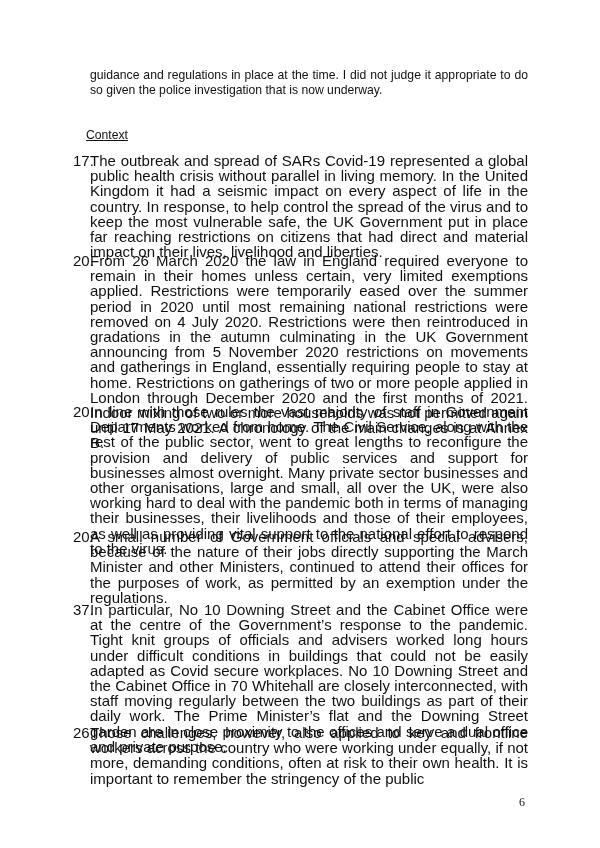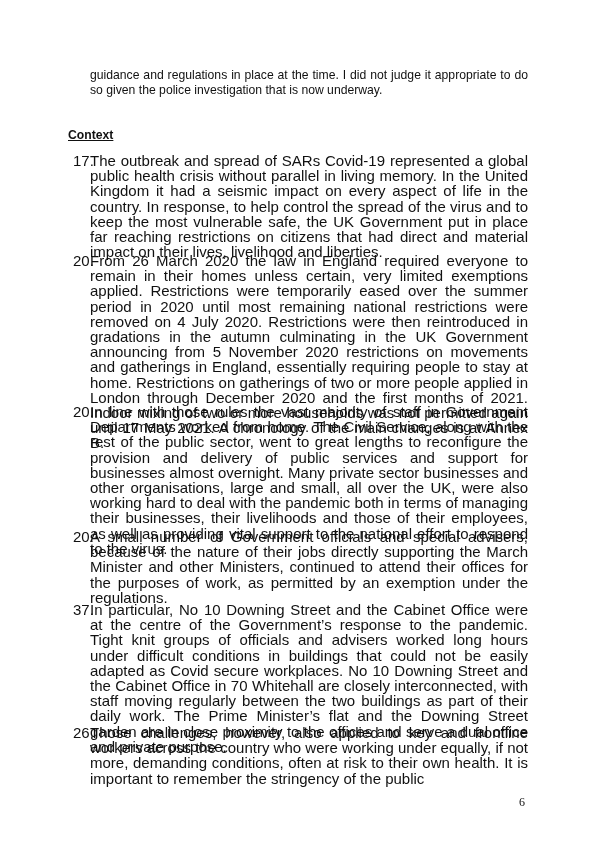--- a/index.html
+++ b/index.html
@@ -3,21 +3,21 @@
   <meta charset="utf-8">
   <style>
     html, body { margin: 0; padding: 0; background: #ffffff; }
     body { width: 600px; height: 848px; position: relative; overflow: hidden;
            font-family: "Liberation Sans", sans-serif; color: #111111; }
     .page { position: absolute; left: 0; top: 0; width: 600px; height: 848px; background: #fff; border-radius: 7px; }
     .para { position: absolute; left: 90px; width: 438px; font-size: 15px; line-height: 15.2px;
             text-align: justify; margin: 0; }
     .num { position: absolute; left: -17px; top: 0; }
     .cont { position: absolute; left: 90px; top: 68px; width: 438px; font-size: 12.2px; line-height: 15.2px; text-align: justify; margin: 0; }
-    .heading { position: absolute; left: 68px; top: 128px; font-size: 12.2px; font-weight: bold;
+    .heading { position: absolute; left: 86px; top: 128px; font-size: 12.2px; font-weight: normal;
                text-decoration: underline; margin: 0; }
     .pagenum { position: absolute; left: 519px; top: 795px; font-family: "Liberation Serif", serif; font-size: 12px; }
   </style>
 </head>
 <body>
 
 <div class="page">
   <p class="cont">guidance and regulations in place at the time. I did not judge it appropriate to do so given the police investigation that is now underway.</p>
 
   <h3 class="heading">Context</h3>

